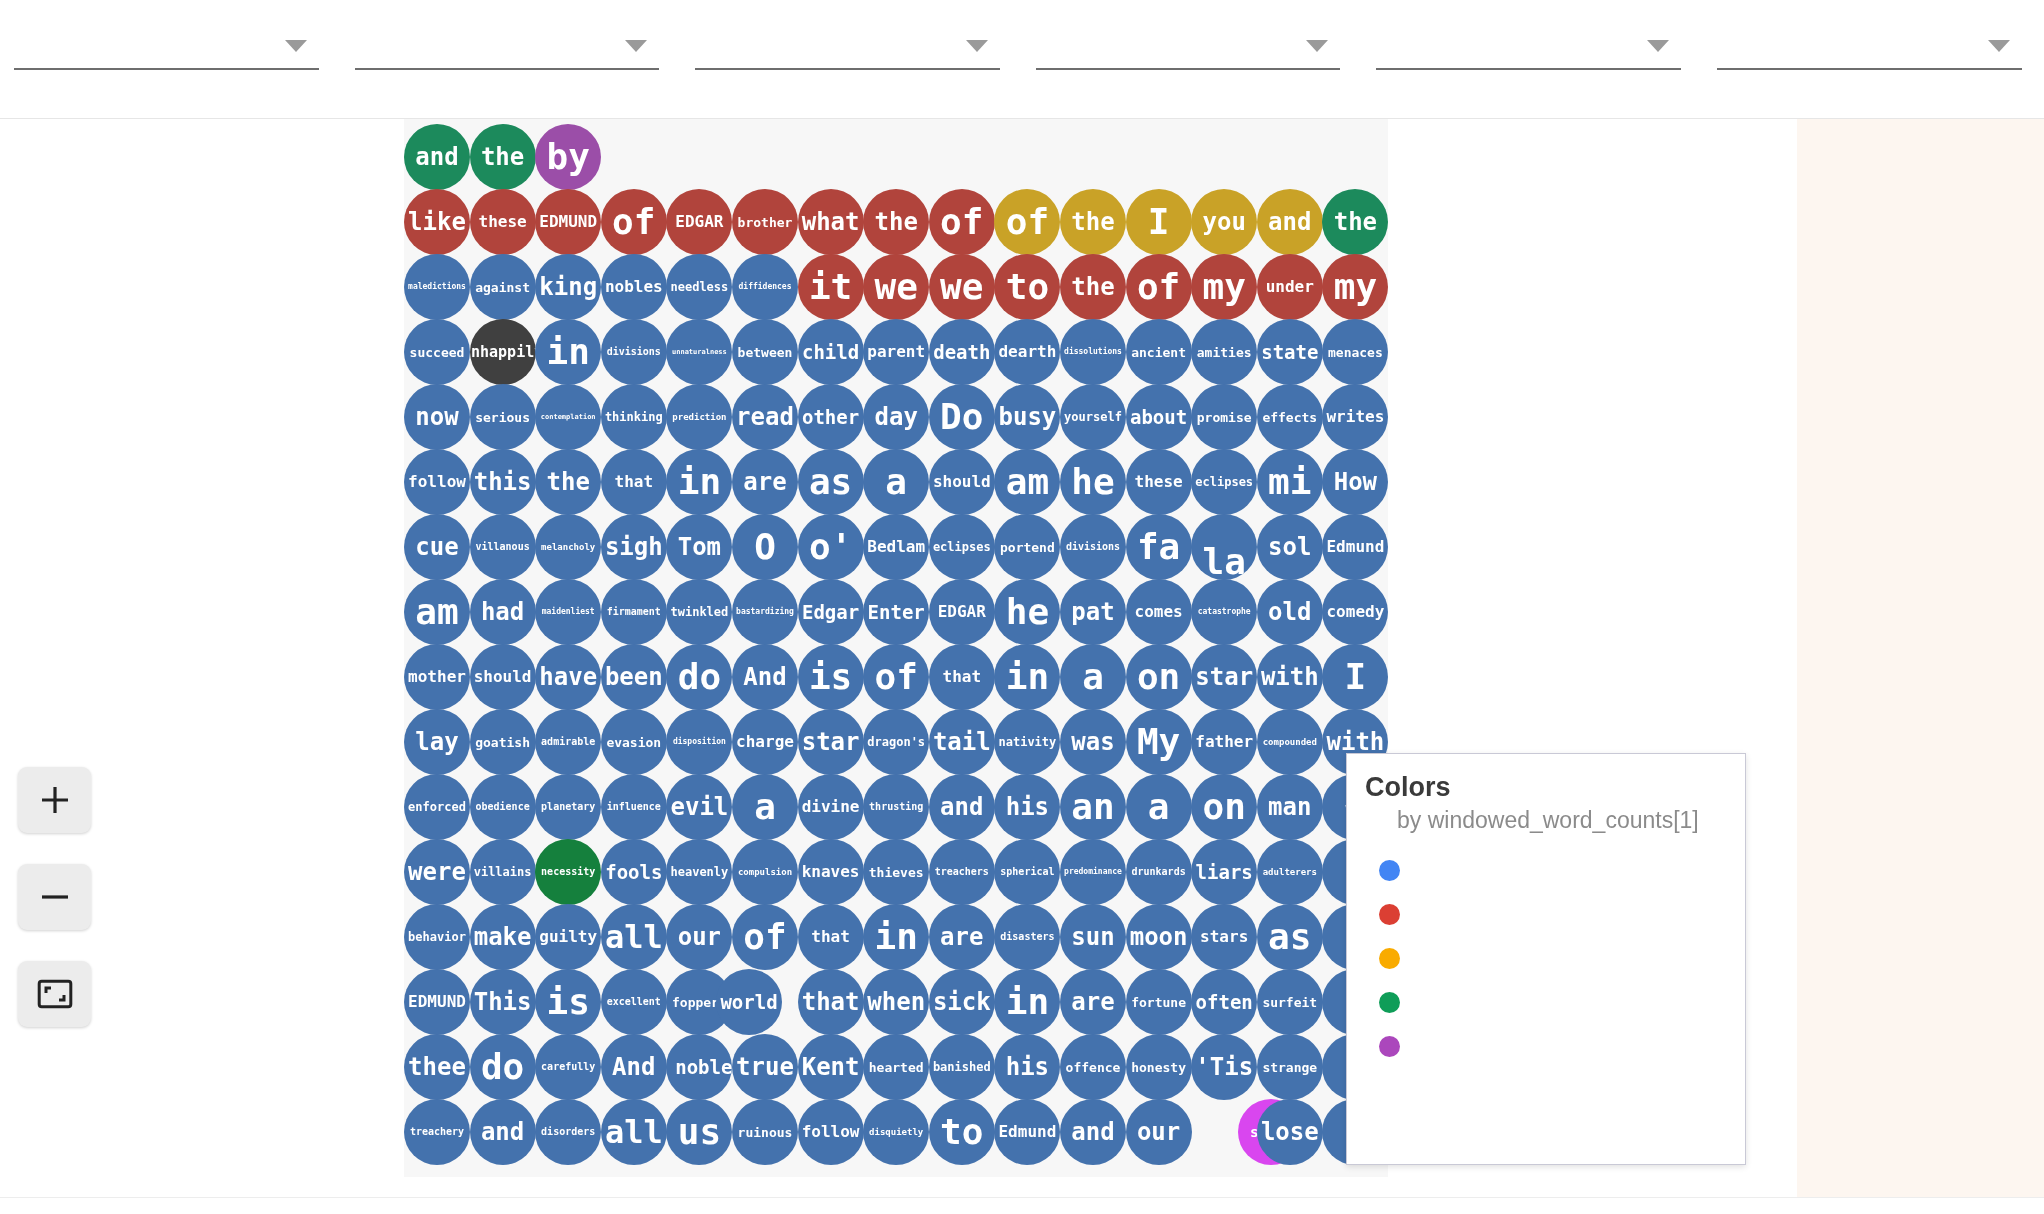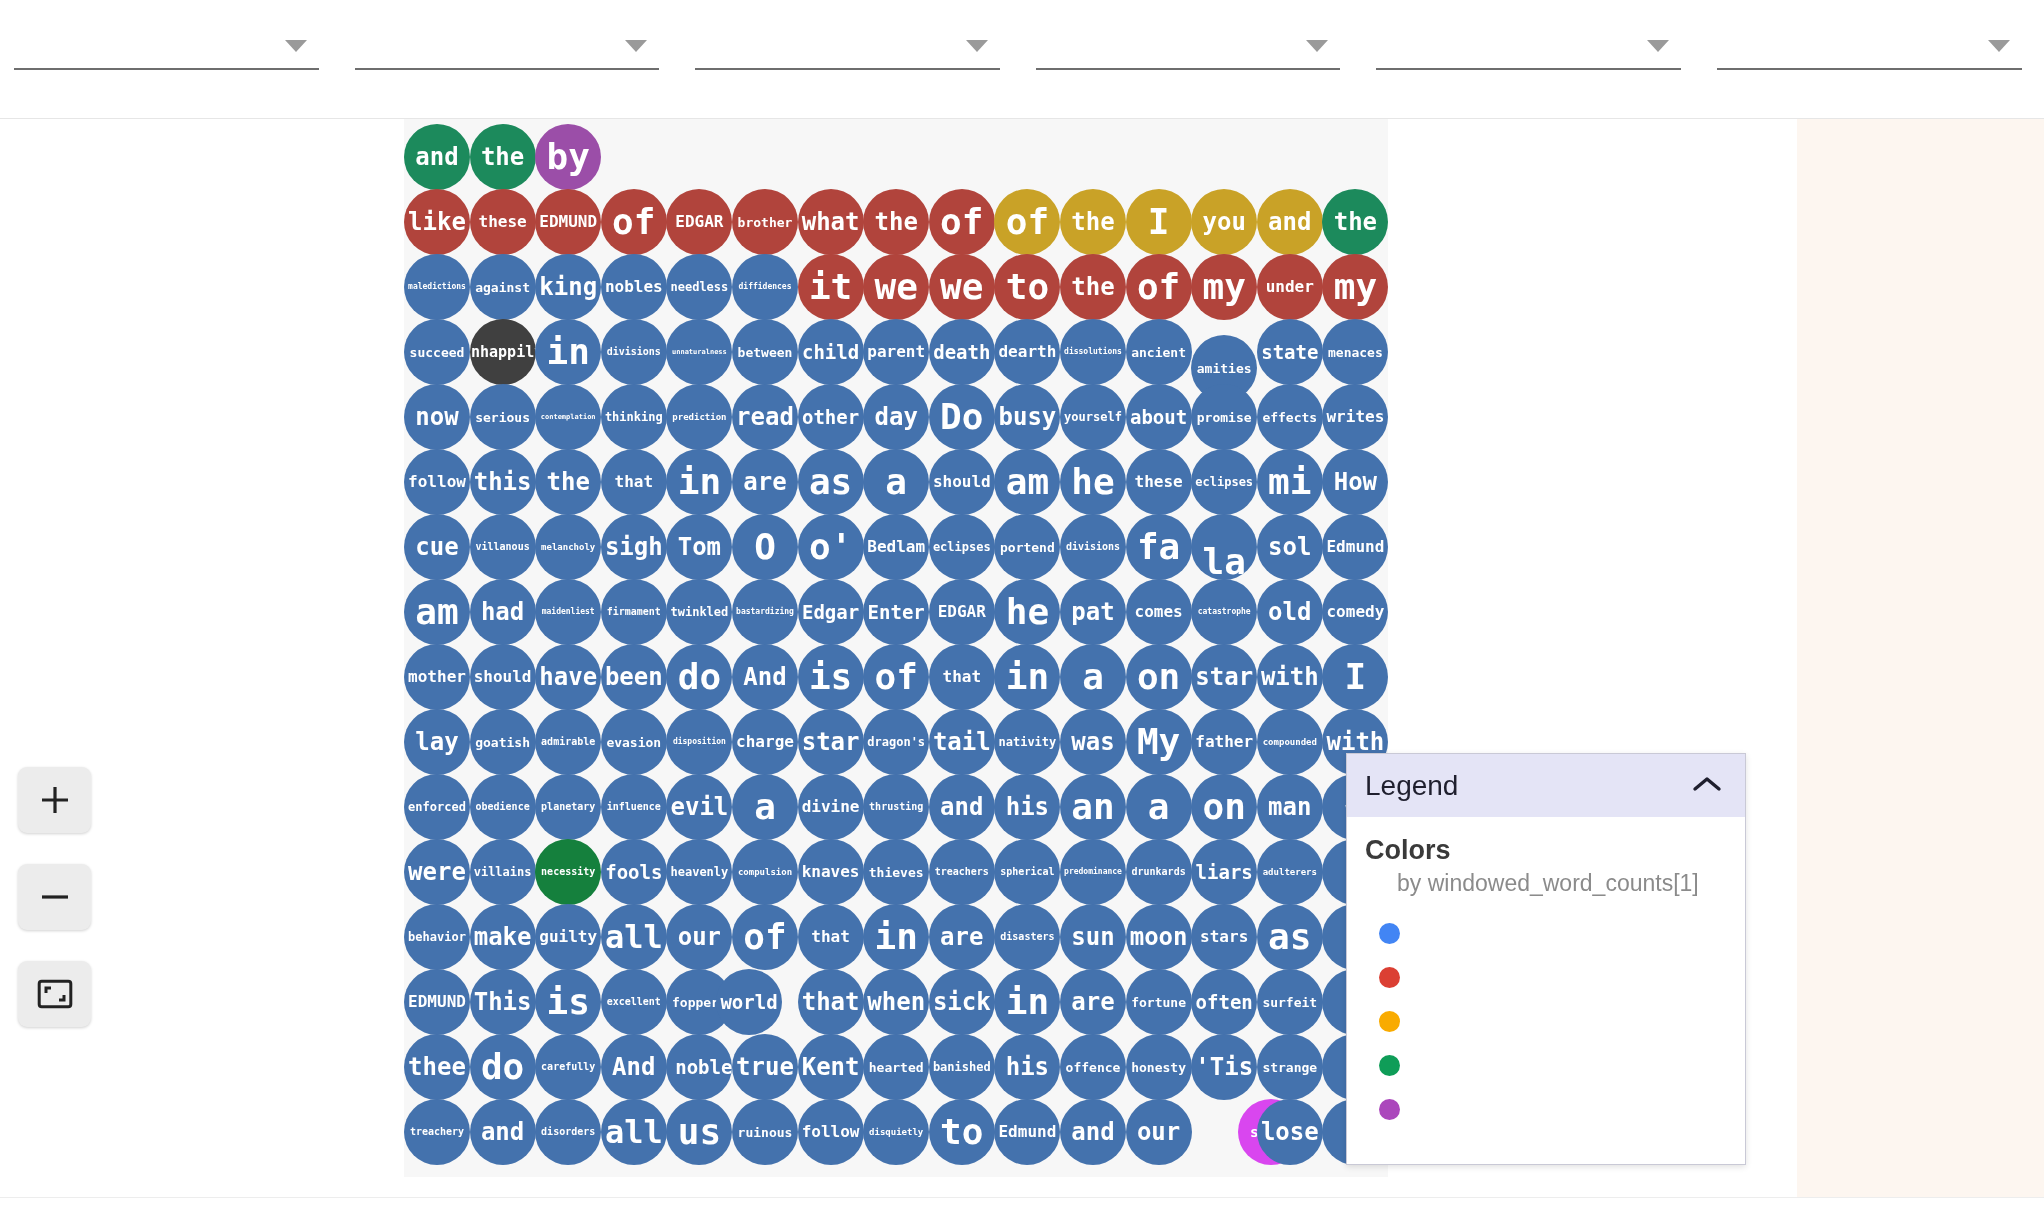--- a/index.html
+++ b/index.html
@@ -330,21 +330,21 @@
           </div>
           <div class="bubble" style="left: 590.4px; top: 200px; width: 66px; height: 66px; background: rgb(68, 114, 173); font-size: 16px;">
             <span>dearth</span>
           </div>
           <div class="bubble" style="left: 656px; top: 200px; width: 66px; height: 66px; background: rgb(68, 114, 173); font-size: 8px;">
             <span>dissolutions</span>
           </div>
           <div class="bubble" style="left: 721.6px; top: 200px; width: 66px; height: 66px; background: rgb(68, 114, 173); font-size: 13px;">
             <span>ancient</span>
           </div>
-          <div class="bubble" style="left: 787.2px; top: 216px; width: 66px; height: 66px; background: rgb(68, 114, 173); font-size: 13px;">
+          <div class="bubble" style="left: 787.2px; top: 200px; width: 66px; height: 66px; background: rgb(68, 114, 173); font-size: 13px;">
             <span>amities</span>
           </div>
           <div class="bubble" style="left: 852.8px; top: 200px; width: 66px; height: 66px; background: rgb(68, 114, 173); font-size: 19px;">
             <span>state</span>
           </div>
           <div class="bubble" style="left: 918.4px; top: 200px; width: 66px; height: 66px; background: rgb(68, 114, 173); font-size: 13px;">
             <span>menaces</span>
           </div>
           <div class="bubble" style="left: 0px; top: 265px; width: 66px; height: 66px; background: rgb(68, 114, 173); font-size: 24px;">
             <span>now</span>
@@ -913,28 +913,20 @@
         <svg width="36" height="30" viewBox="0 0 36 30">
           <rect x="2.2" y="2.2" width="31.6" height="25.6" rx="2.5" stroke="#222" stroke-width="3" fill="none"></rect>
           <path d="M9 14 V9 H14" stroke="#222" stroke-width="3" fill="none"></path>
           <path d="M27 16 V21 H22" stroke="#222" stroke-width="3" fill="none"></path>
         </svg>
       </span>
     </div>
   </div>
 
   <div class="legend">
-    <div class="legend-header">
-      <span class="legend-title">Legend</span>
-      <span class="legend-chevron">
-        <svg width="32" height="20" viewBox="0 0 32 20">
-            <path d="M4 15 L16 5 L28 15" stroke="#1f1f2e" stroke-width="3.4" fill="none" stroke-linecap="round" stroke-linejoin="round"></path>
-          </svg>
-      </span>
-    </div>
     <div class="legend-body">
       <div class="legend-section-title">Colors</div>
       <div class="legend-sub">by windowed_word_counts[1]</div>
       <div class="legend-items" id="legend-items">
           <div class="legend-item">
             <span class="legend-swatch" style="background:#4285f4"></span>
             <span class="legend-item-label"></span>
           </div>
           <div class="legend-item">
             <span class="legend-swatch" style="background:#db3f33"></span>

